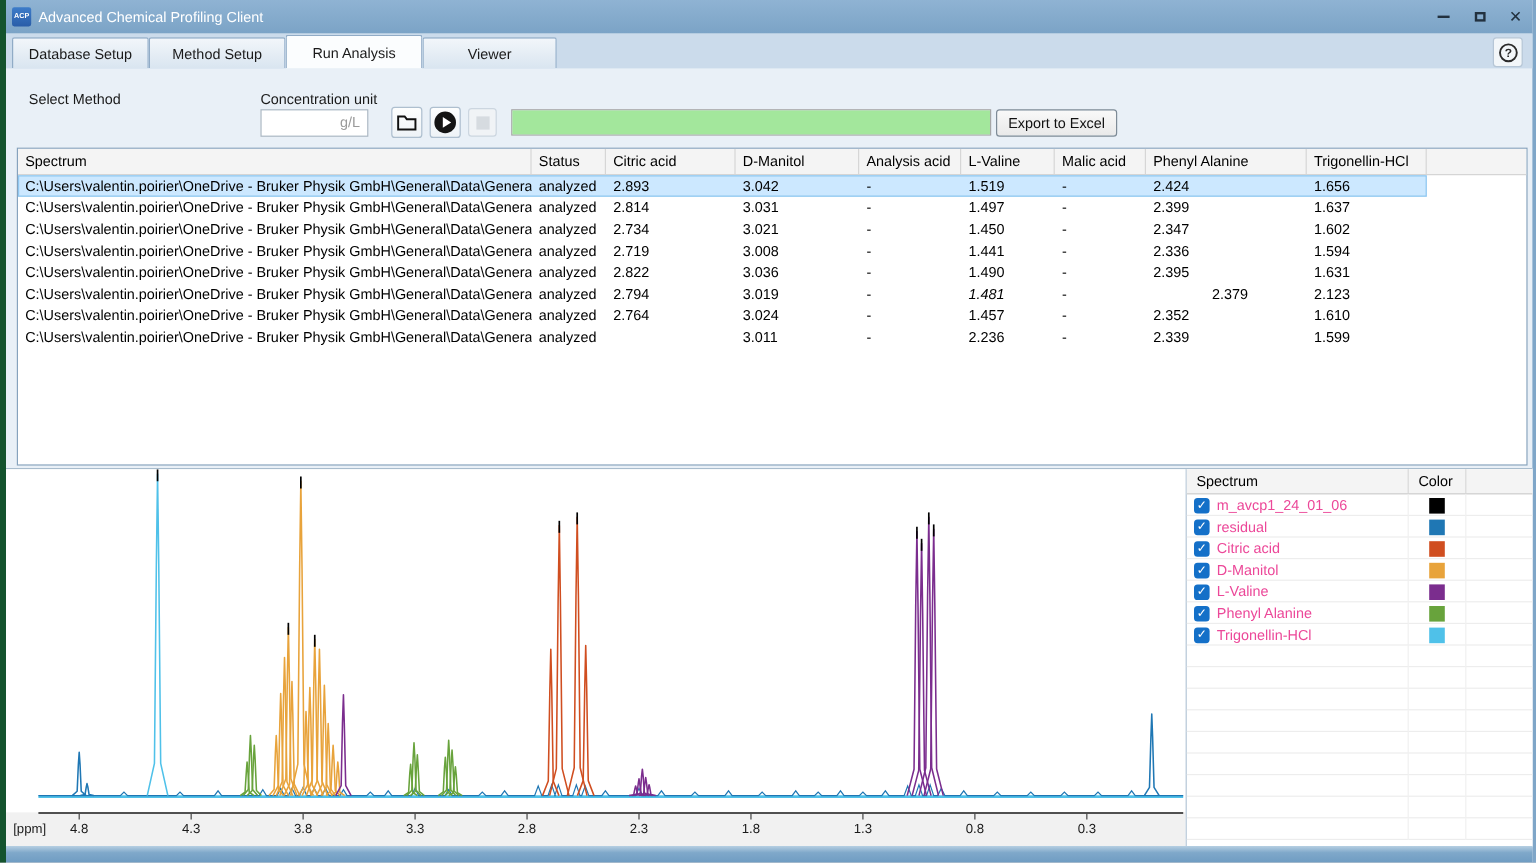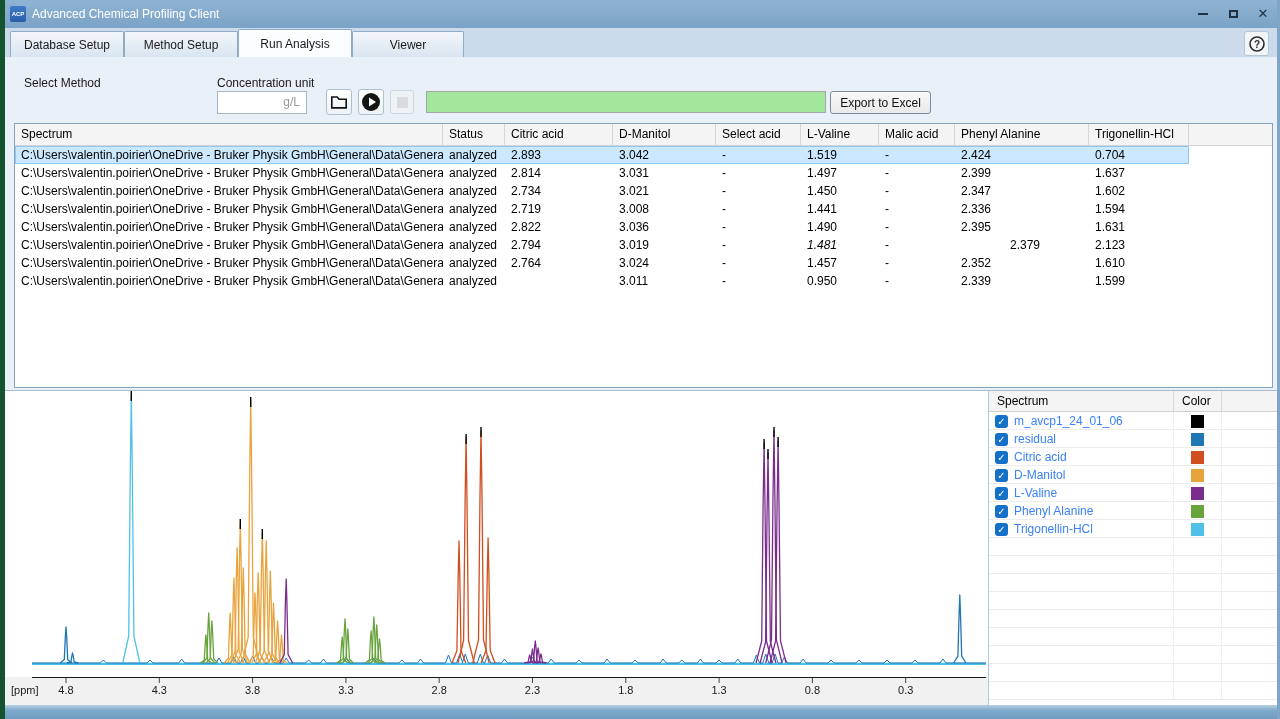--- a/index.html
+++ b/index.html
@@ -56,21 +56,21 @@
   
   .bottom-panel{position:absolute;background:#fff;border-top:1px solid #a8bccd;display:flex;}
   .plot-area{width:983px;height:315px;}
   .legend-panel{width:291px;height:315px;border-left:1px solid #b5c6d6;background:#fff;}
   .legend-head{display:flex;height:21px;background:#f4f4f4;border-bottom:1px solid #cfcfcf;}
   .lh-cell{font-size:12px;color:#000;line-height:20px;padding-left:8px;border-right:1px solid #d9d9d9;flex-shrink:0;}
   .lrow{display:flex;height:18px;border-bottom:1px solid #ededed;}
   .lcell{flex-shrink:0;display:flex;align-items:center;border-right:1px solid #f0f0f0;height:18px;}
   .checkbox{width:13px;height:13px;margin-left:6px;border-radius:3px;background:#1470c8;
             color:#fff;font-size:10px;line-height:13px;text-align:center;}
-  .legend-label{font-size:12px;color:#3b82f6;margin-left:6px;white-space:nowrap;}
+  .legend-label{font-size:12px;color:#ec4899;margin-left:6px;white-space:nowrap;}
   .swatch{width:13px;height:13px;margin:0 auto;}
   
   .bottom-border{position:absolute;left:0;top:705px;width:1274px;height:14px;
                  background:linear-gradient(#b6cfe2,#7fa8ca 40%,#6f9cc2);}
 </style>
 </head>
 <body>
 
 <div class="window">
 
@@ -128,39 +128,39 @@
   </div>
 
   <div class="btn" style="left:825px;top:91px;width:101px;">Export to Excel</div>
 
   <div class="table-panel" style="left:9px;top:123px;width:1259px;height:265px;">
     <div class="thead" id="results-head">
         <div class="hcell" style="width: 428px;">Spectrum</div>
         <div class="hcell" style="width: 62px;">Status</div>
         <div class="hcell" style="width: 108px;">Citric acid</div>
         <div class="hcell" style="width: 103px;">D-Manitol</div>
-        <div class="hcell" style="width: 85px;">Select acid</div>
+        <div class="hcell" style="width: 85px;">Analysis acid</div>
         <div class="hcell" style="width: 78px;">L-Valine</div>
         <div class="hcell" style="width: 76px;">Malic acid</div>
         <div class="hcell" style="width: 134px;">Phenyl Alanine</div>
         <div class="hcell" style="width: 100px;">Trigonellin-HCl</div>
         <div class="hcell" style="width: 83px;"></div>
       </div>
     <div id="results-body">
         <div class="trow sel">
           <div class="rowmain">
             <div class="tcell" style="width: 428px;">C:\Users\valentin.poirier\OneDrive - Bruker Physik GmbH\General\Data\General ...</div>
             <div class="tcell" style="width: 62px;">analyzed</div>
             <div class="tcell" style="width: 108px;">2.893</div>
             <div class="tcell" style="width: 103px;">3.042</div>
             <div class="tcell" style="width: 85px;">-</div>
             <div class="tcell" style="width: 78px;">1.519</div>
             <div class="tcell" style="width: 76px;">-</div>
             <div class="tcell" style="width: 134px;">2.424</div>
-            <div class="tcell" style="width: 100px;">0.704</div>
+            <div class="tcell" style="width: 100px;">1.656</div>
           </div>
           <div class="tcell" style="width: 83px;"></div>
         </div>
         <div class="trow">
           <div class="rowmain">
             <div class="tcell" style="width: 428px;">C:\Users\valentin.poirier\OneDrive - Bruker Physik GmbH\General\Data\General ...</div>
             <div class="tcell" style="width: 62px;">analyzed</div>
             <div class="tcell" style="width: 108px;">2.814</div>
             <div class="tcell" style="width: 103px;">3.031</div>
             <div class="tcell" style="width: 85px;">-</div>
@@ -241,21 +241,21 @@
           </div>
           <div class="tcell" style="width: 83px;"></div>
         </div>
         <div class="trow">
           <div class="rowmain">
             <div class="tcell" style="width: 428px;">C:\Users\valentin.poirier\OneDrive - Bruker Physik GmbH\General\Data\General ...</div>
             <div class="tcell" style="width: 62px;">analyzed</div>
             <div class="tcell" style="width: 108px; margin-top: 32px;">2.721</div>
             <div class="tcell" style="width: 103px;">3.011</div>
             <div class="tcell" style="width: 85px;">-</div>
-            <div class="tcell" style="width: 78px;">0.950</div>
+            <div class="tcell" style="width: 78px;">2.236</div>
             <div class="tcell" style="width: 76px;">-</div>
             <div class="tcell" style="width: 134px;">2.339</div>
             <div class="tcell" style="width: 100px;">1.599</div>
           </div>
           <div class="tcell" style="width: 83px;"></div>
         </div>
       </div>
   </div>
 
   <div class="bottom-panel" style="left:0;top:390px;width:1274px;height:315px;">

